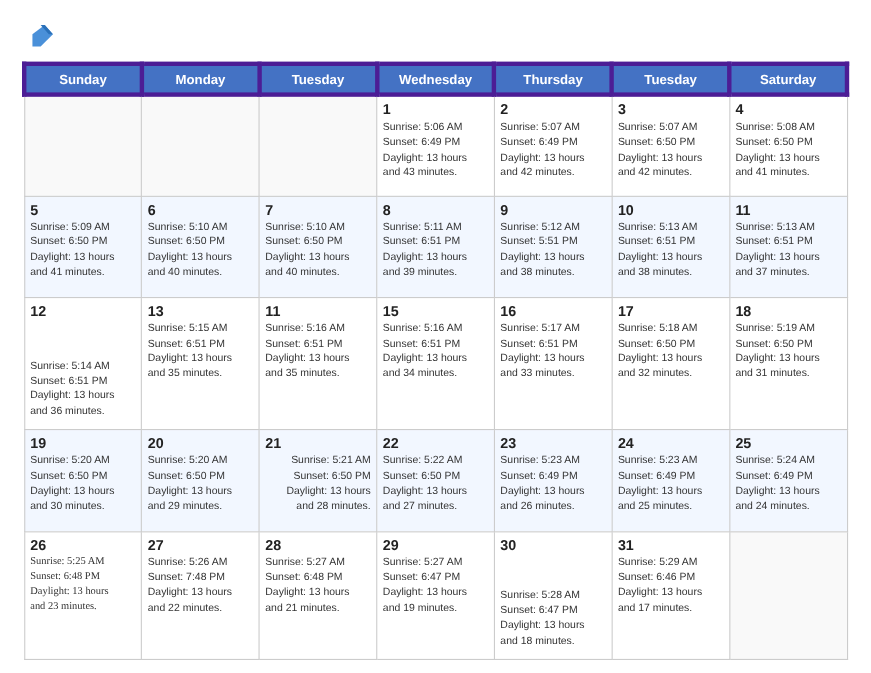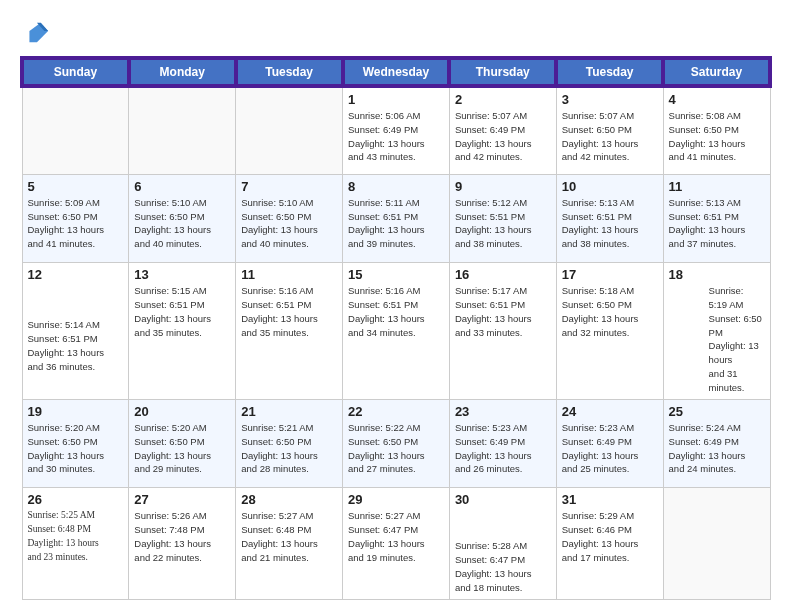--- a/index.html
+++ b/index.html
@@ -248,21 +248,21 @@
           </td>
           <td>
             <span class="day-num">17</span>
             <div class="day-info" style="white-space: pre-line;">Sunrise: 5:18 AM
 Sunset: 6:50 PM
 Daylight: 13 hours
 and 32 minutes.</div>
           </td>
           <td>
             <span class="day-num">18</span>
-            <div class="day-info" style="white-space: pre-line; margin-left: 40px;">Sunrise: 5:19 AM
+            <div class="day-info" style="white-space: pre-line;">Sunrise: 5:19 AM
 Sunset: 6:50 PM
 Daylight: 13 hours
 and 31 minutes.</div>
           </td>
         </tr>
         <tr>
           <td>
             <span class="day-num">19</span>
             <div class="day-info" style="white-space: pre-line;">Sunrise: 5:20 AM
 Sunset: 6:50 PM
@@ -271,21 +271,21 @@
           </td>
           <td>
             <span class="day-num">20</span>
             <div class="day-info" style="white-space: pre-line;">Sunrise: 5:20 AM
 Sunset: 6:50 PM
 Daylight: 13 hours
 and 29 minutes.</div>
           </td>
           <td>
             <span class="day-num">21</span>
-            <div class="day-info" style="white-space: pre-line;">Sunrise: 5:21 AM
+            <div class="day-info" style="white-space: pre-line; text-align: right;">Sunrise: 5:21 AM
 Sunset: 6:50 PM
 Daylight: 13 hours
 and 28 minutes.</div>
           </td>
           <td>
             <span class="day-num">22</span>
             <div class="day-info" style="white-space: pre-line;">Sunrise: 5:22 AM
 Sunset: 6:50 PM
 Daylight: 13 hours
 and 27 minutes.</div>

